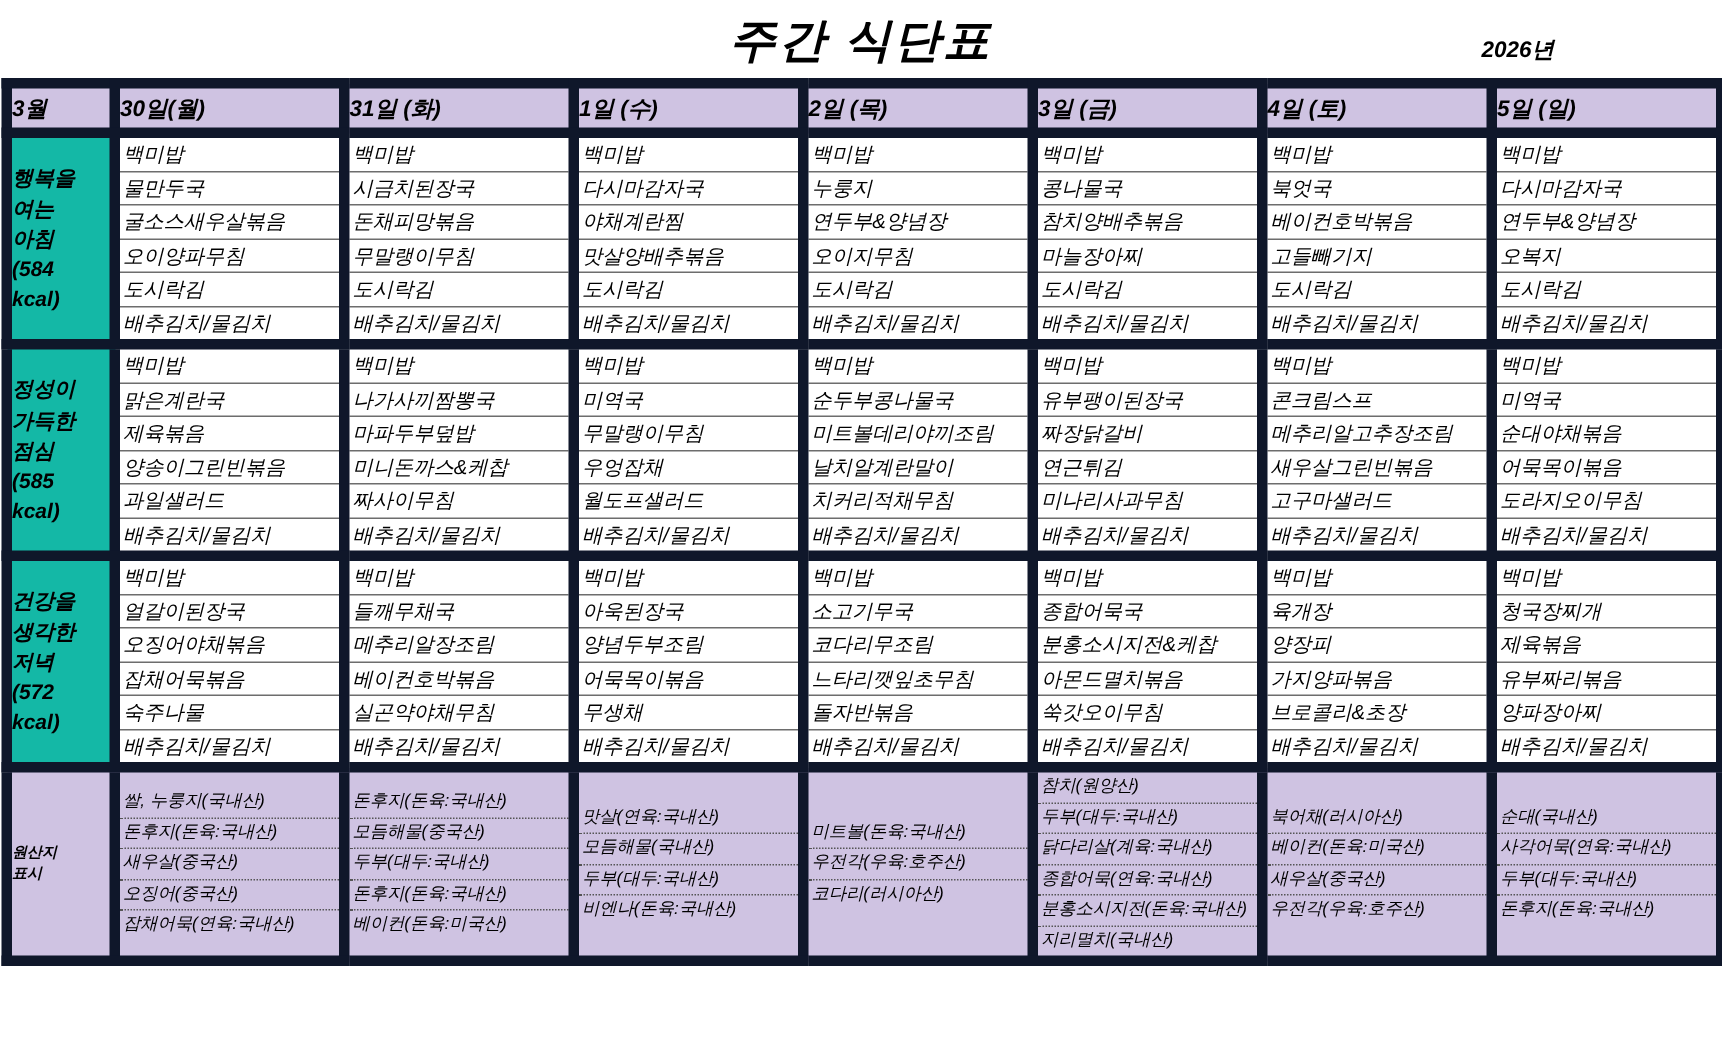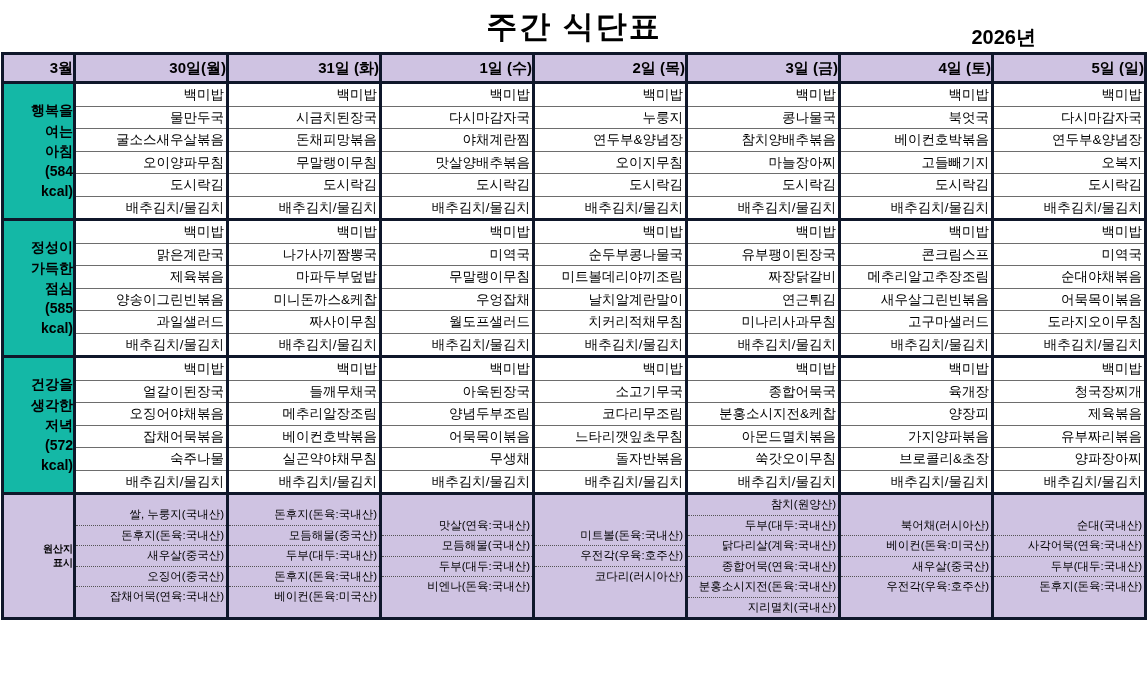--- a/index.html
+++ b/index.html
@@ -12,54 +12,55 @@
     height: 697px;
     font-family: "Liberation Sans", "DejaVu Sans", sans-serif;
     color: #000000;
     overflow: hidden;
   }
   .page {
     position: relative;
     width: 1148px;
     height: 697px;
     box-sizing: border-box;
+    font-style: italic;
   }
   .title-row {
     position: relative;
     height: 52px;
   }
   .main-title {
     position: absolute;
     left: 0;
     right: 0;
     top: 6px;
     text-align: center;
     font-size: 31px;
     font-weight: bold;
     letter-spacing: 2px;
   }
   .year-label {
     position: absolute;
     right: 112px;
     top: 24px;
-    font-size: 20px;
+    font-size: 15px;
     font-weight: bold;
     margin-left: 27px;
   }
   table.menu {
     border-collapse: collapse;
     table-layout: fixed;
     width: 1146px;
     margin: 0 1px;
   }
   table.menu td, table.menu th {
-    border: 3px solid #0f172a;
+    border: 7px solid #0f172a;
     padding: 0;
     vertical-align: middle;
-    text-align: right;
+    text-align: left;
   }
   thead th {
     background: #cfc3e2;
     font-size: 15px;
     font-weight: bold;
     height: 26px;
     padding: 2px 0;
   }
   .col-label { width: 72px; }
   .col-day { width: 153px; }

